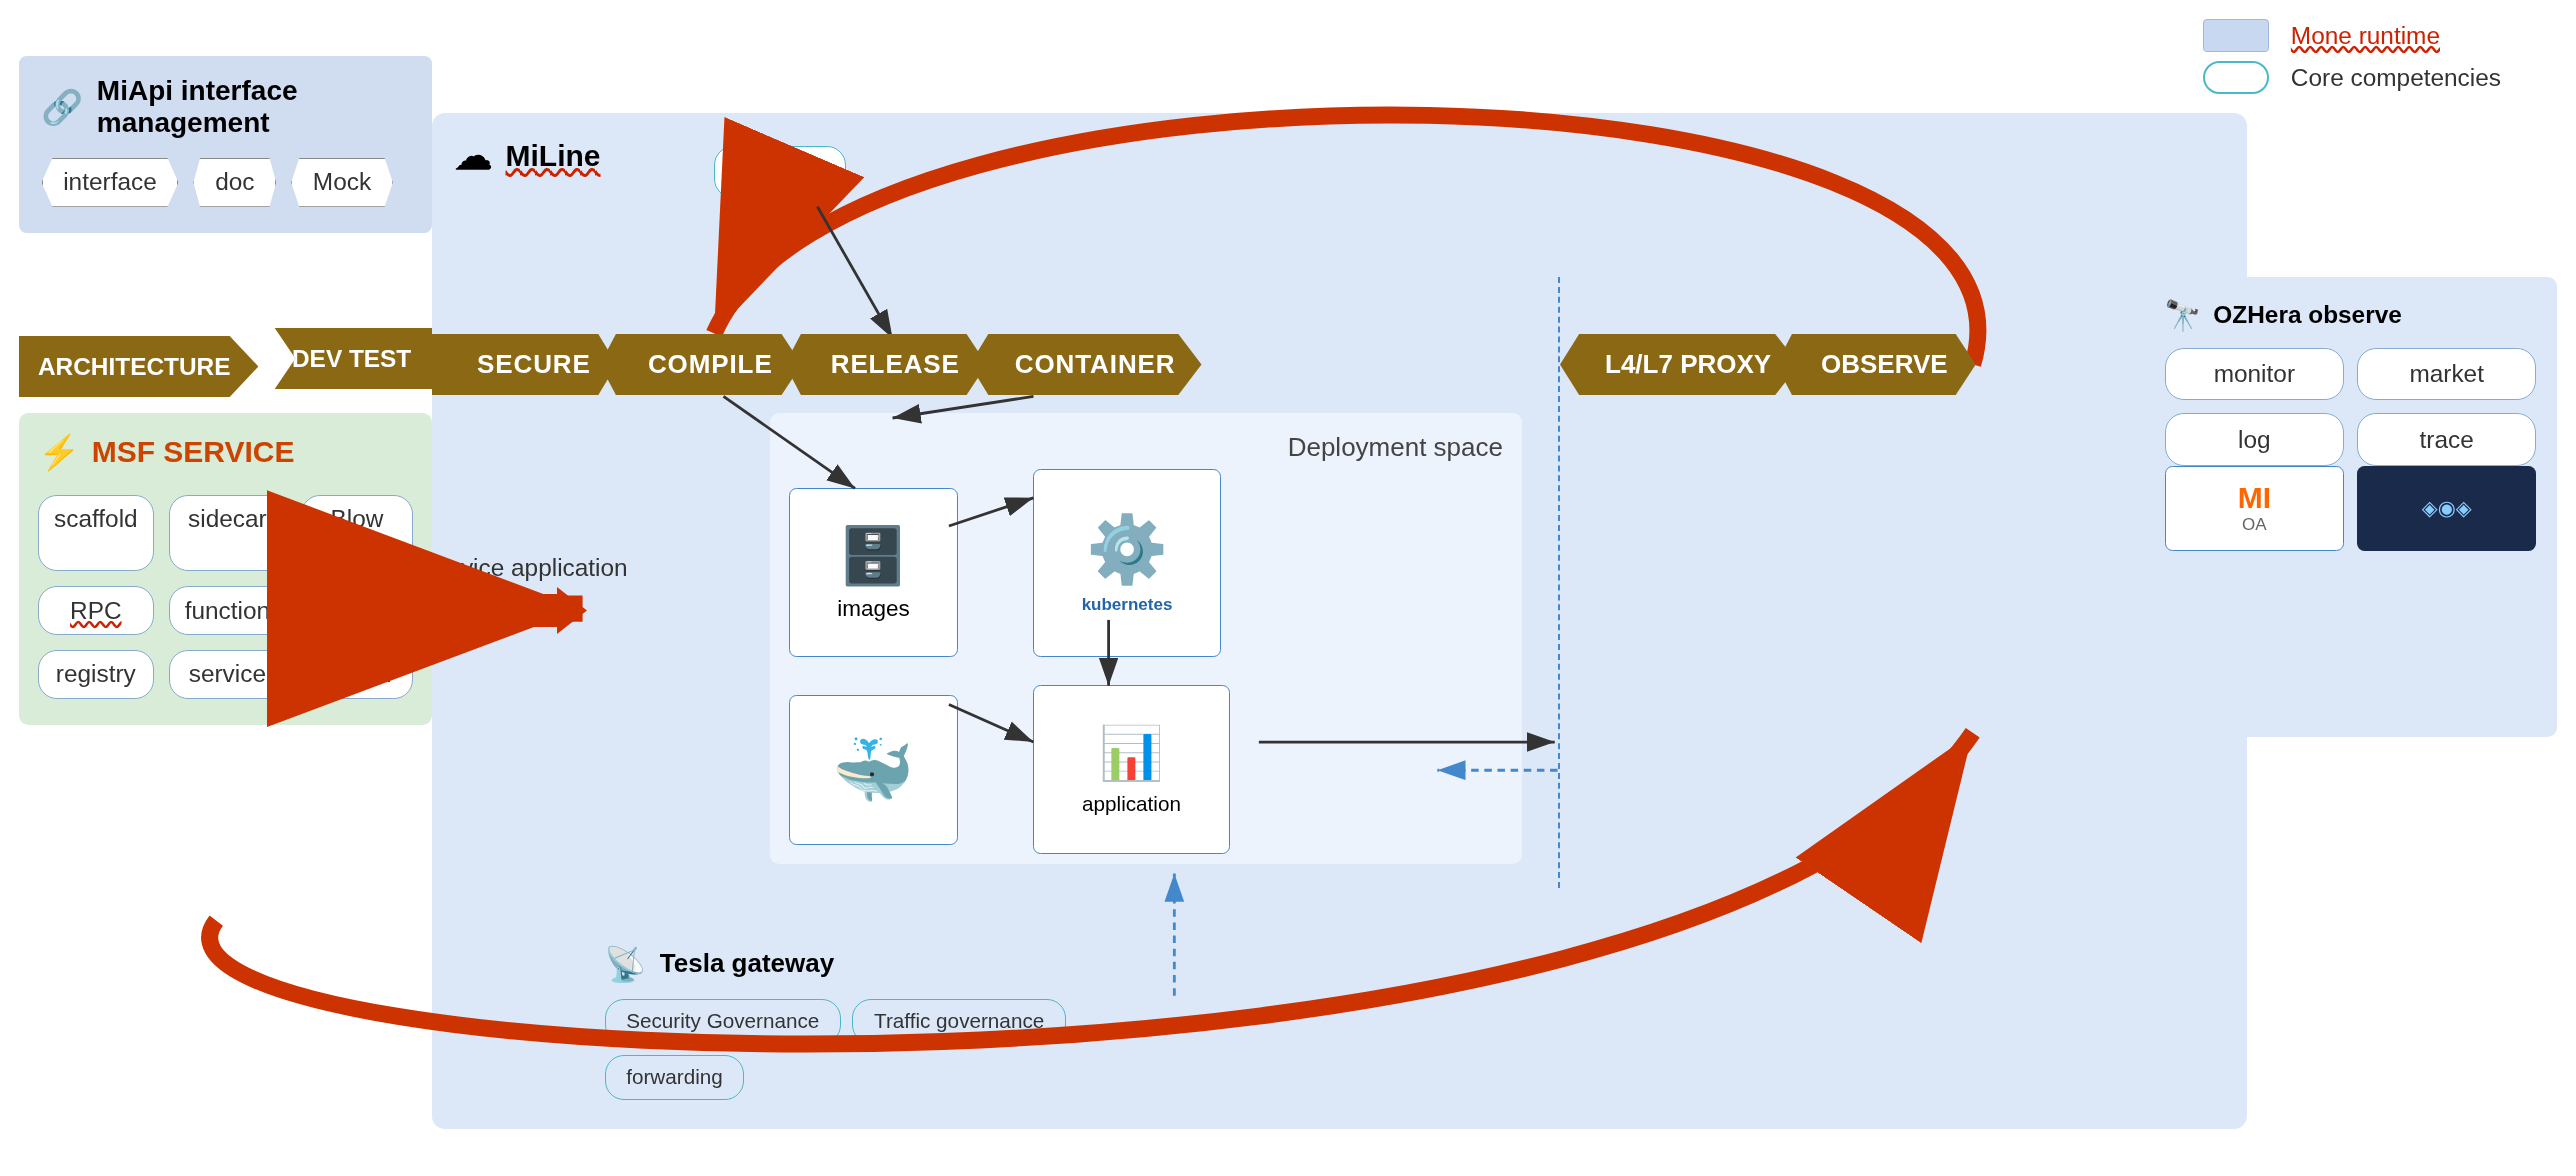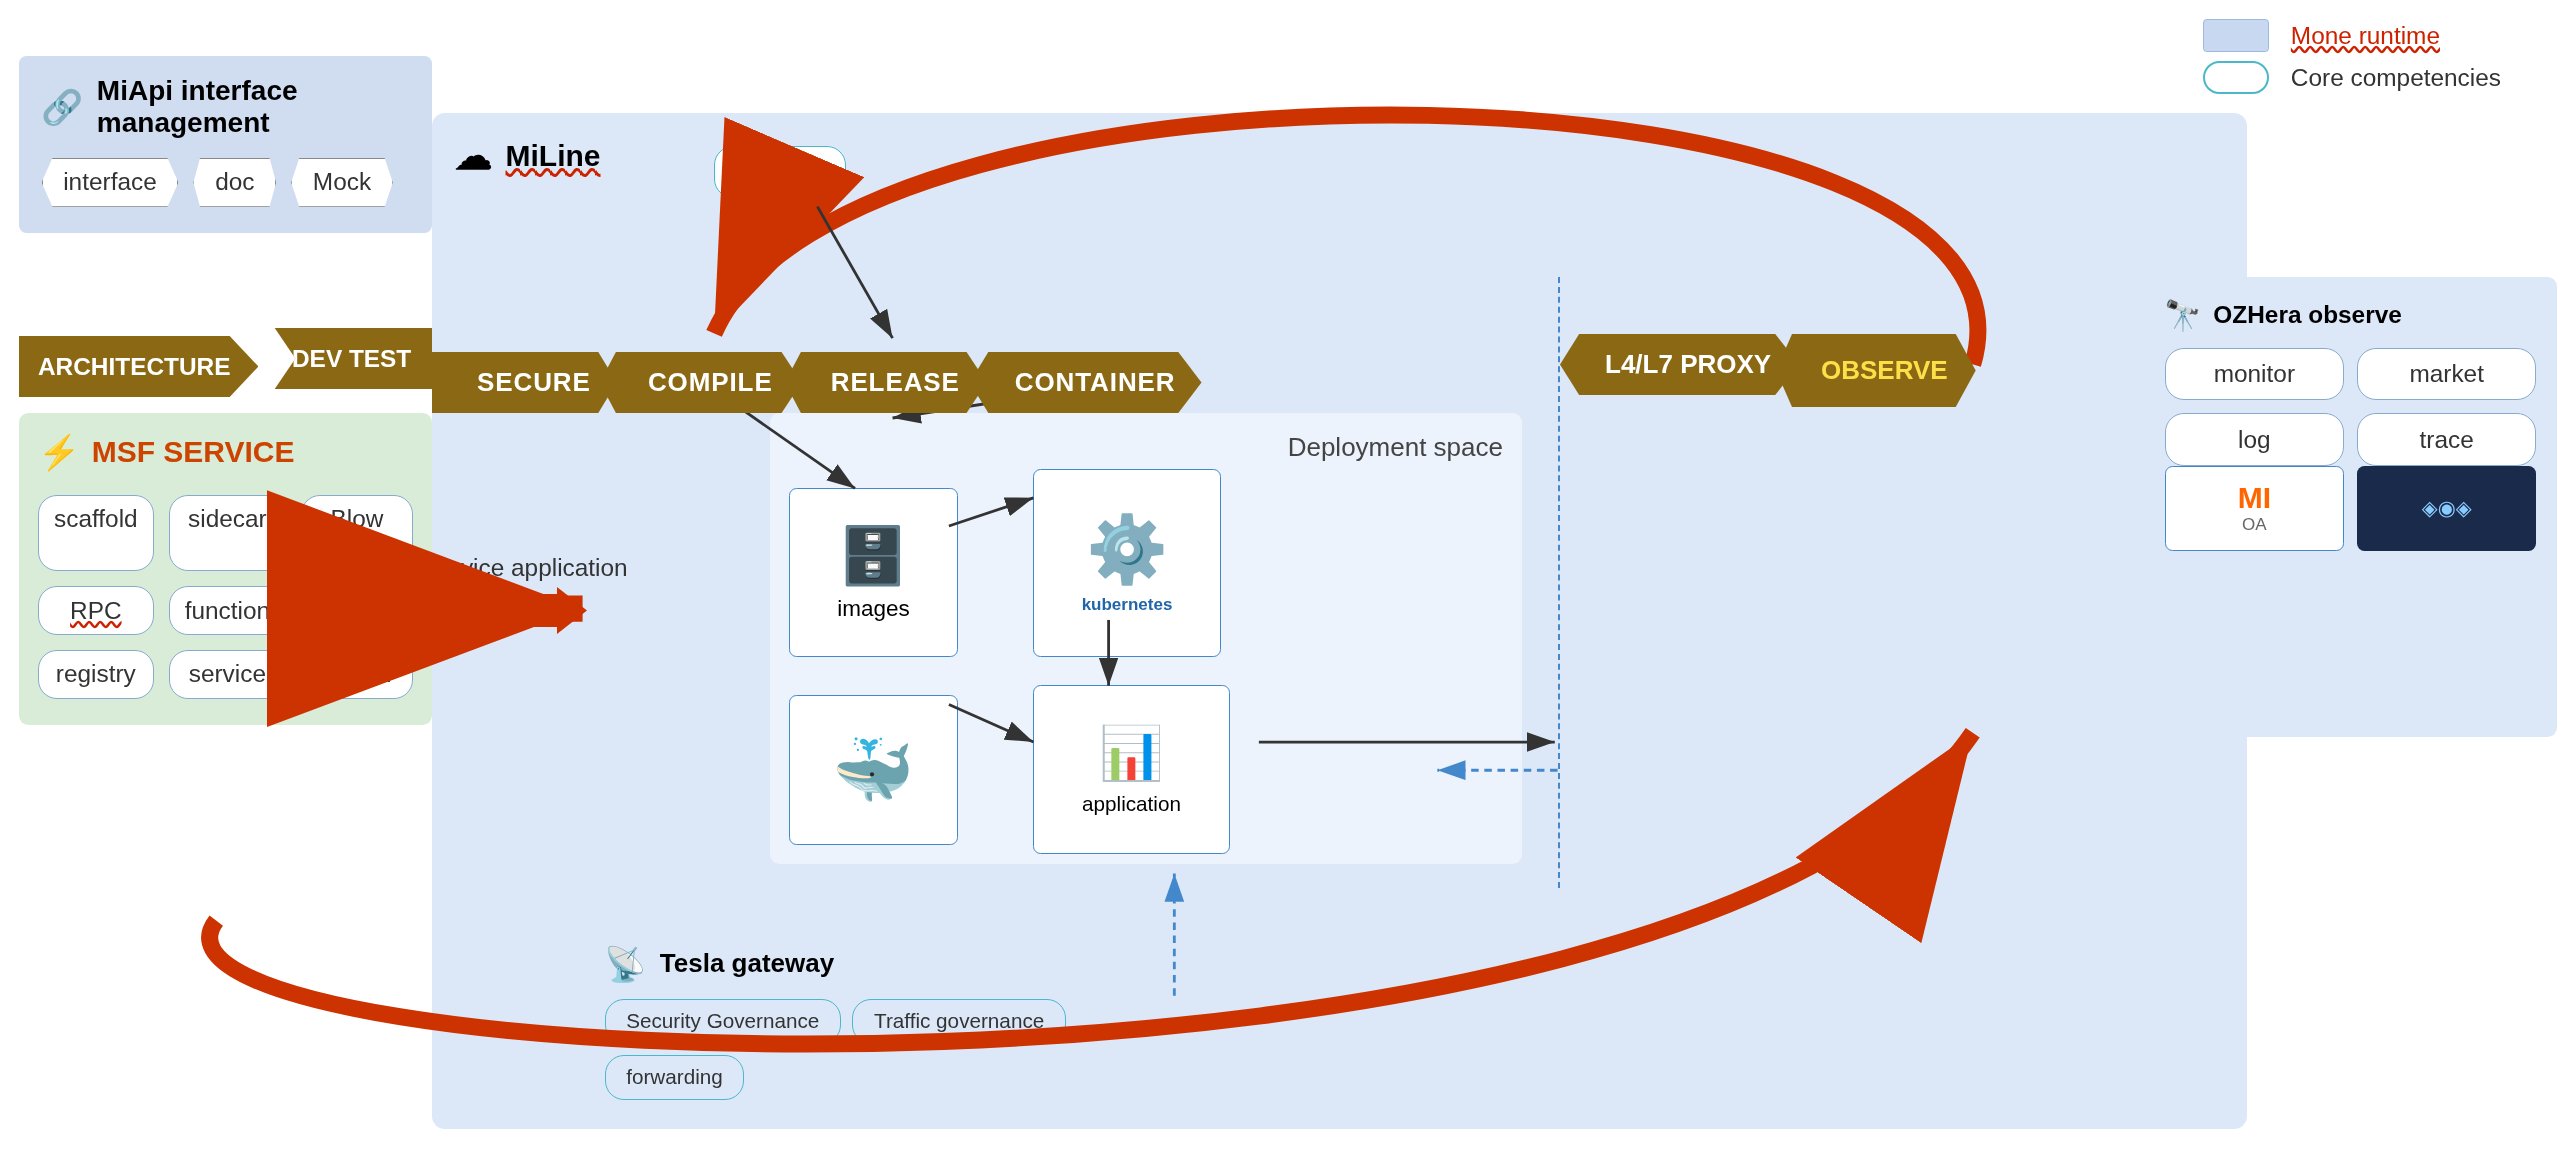--- a/index.html
+++ b/index.html
@@ -272,39 +272,39 @@
   <div class="miline-header">
     <span style="font-size:38px;">☁</span>
     <span style="text-decoration: underline wavy #cc2200;">MiLine</span>
   </div>
 </div>
 
 <div class="elastic-tag">
   <span>elastic</span>
 </div>
 
-<div class="miline-pipeline" style="position:absolute; top:334px; left:432px; display:flex; align-items:center; gap:0; height:61px; z-index:10;margin-top:18px;">
+<div class="miline-pipeline" style="position:absolute; top:334px; left:432px; display:flex; align-items:center; gap:0; height:61px; z-index:10;">
   <div class="stage-arrow first" style="min-width:183px; margin-left:0; clip-path:polygon(0% 0%, 90% 0%, 100% 50%, 90% 100%, 0% 100%);">
     <span>SECURE</span>
   </div>
   <div class="stage-arrow" style="min-width:202px;">
     <span>COMPILE</span>
   </div>
   <div class="stage-arrow" style="min-width:202px;">
     <span>RELEASE</span>
   </div>
   <div class="stage-arrow" style="min-width:225px;">
     <span>CONTAINER</span>
   </div>
 </div>
 
 <div style="position:absolute; top:334px; left:1560px; background:#8b6914; color:#fff; font-size:26px; font-weight:bold; padding:13px 28px 13px 45px; clip-path:polygon(8% 0%, 90% 0%, 100% 50%, 90% 100%, 8% 100%, 0% 50%); min-width:216px; height:61px; display:flex; align-items:center; z-index:10;">
   <span>L4/L7 PROXY</span>
 </div>
-<div style="position:absolute; top:334px; left:1776px; background:#8b6914; color:#fde047; font-size:26px; font-weight:bold; padding:13px 28px 13px 45px; clip-path:polygon(8% 0%, 90% 0%, 100% 50%, 90% 100%, 8% 100%, 0% 50%); min-width:188px; height:73px; display:flex; align-items:center; z-index:10;">
+<div style="position:absolute; top:334px; left:1776px; background:#8b6914; color:#ffffff; font-size:26px; font-weight:bold; padding:13px 28px 13px 45px; clip-path:polygon(8% 0%, 90% 0%, 100% 50%, 90% 100%, 8% 100%, 0% 50%); min-width:188px; height:61px; display:flex; align-items:center; z-index:10;">
   <span>OBSERVE</span>
 </div>
 
 <div style="position:absolute; top:413px; left:770px; width:752px; background:#edf3fc; border-radius:9.4px; padding:19px 19px 19px 19px; height:451px;">
   <div style="font-size:26px; color:#444; text-align:right; margin-bottom:9.4px;">Deployment space</div>
 
   <div style="position:absolute; top:75px; left:19px; width:169px; height:169px; background:#fff; border:1.9px solid #4488cc; border-radius:7.5px; display:flex; flex-direction:column; align-items:center; justify-content:center;">
     <div style="font-size:56px; color:#4488cc;">🗄️</div>
     <div style="font-size:22.5px; margin-top:7.5px;">images</div>
   </div>

